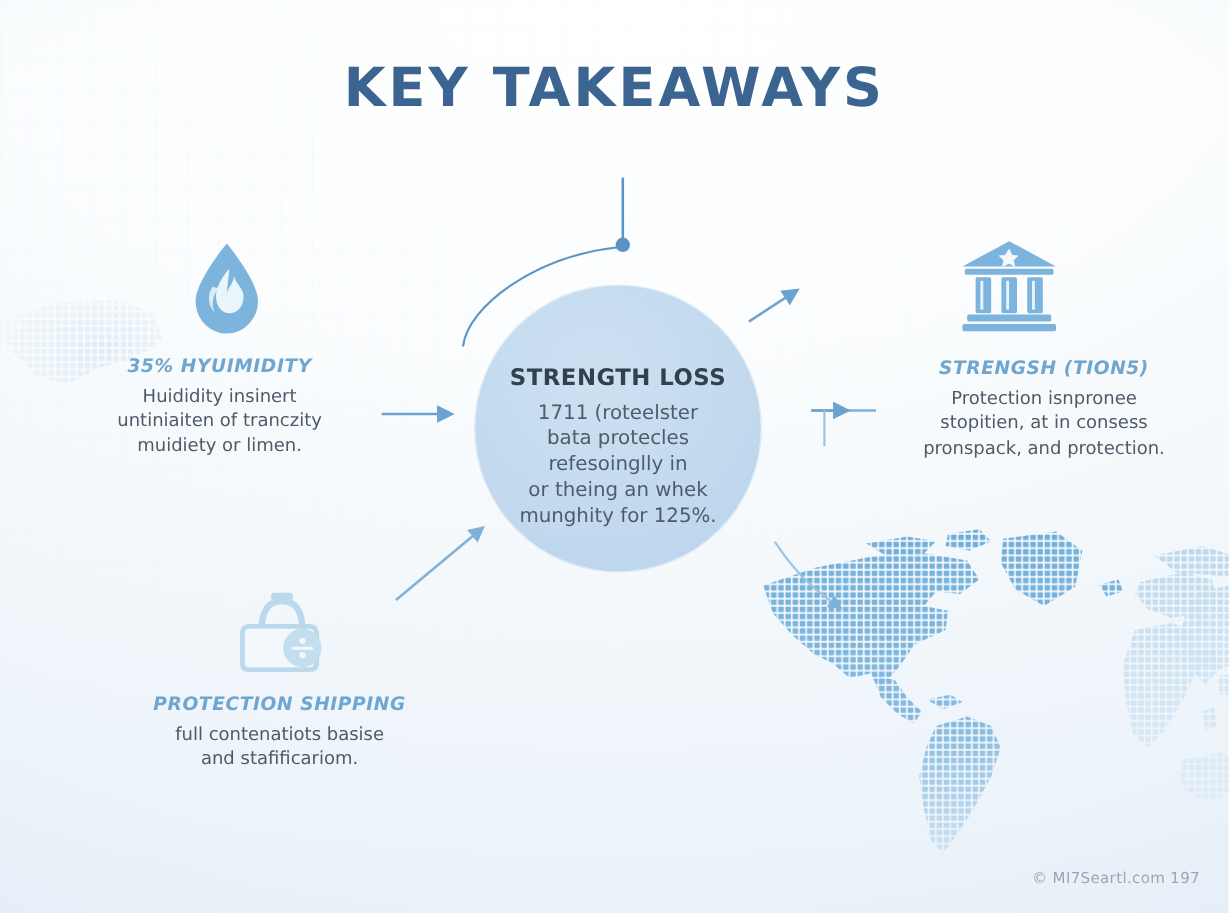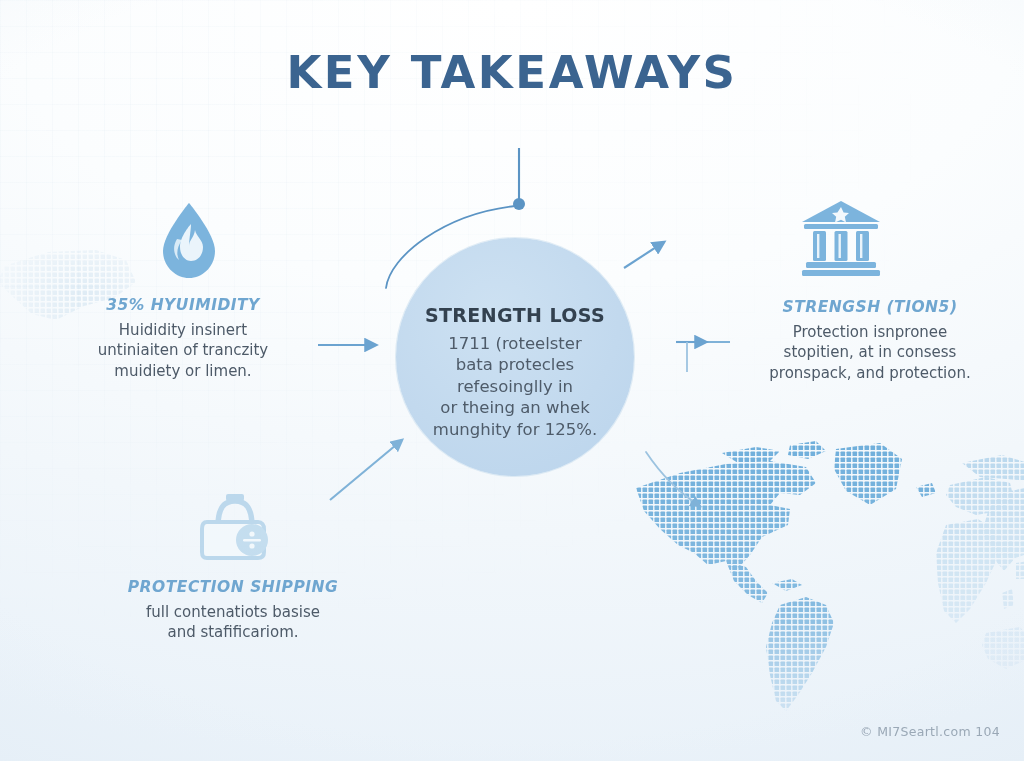--- a/index.html
+++ b/index.html
@@ -296,15 +296,15 @@
   <div class="block" id="block-shipping">
     <div class="heading">PROTECTION SHIPPING</div>
     <div class="body">
       <span>full contenatiots basise</span>
       <span>and stafificariom.</span>
     </div>
   </div>
 
   <div class="vignette"></div>
 
-  <div id="footer">© MI7Seartl.com 104</div>
+  <div id="footer">© MI7Seartl.com 197</div>
 
 </div>
 
 </body></html>

